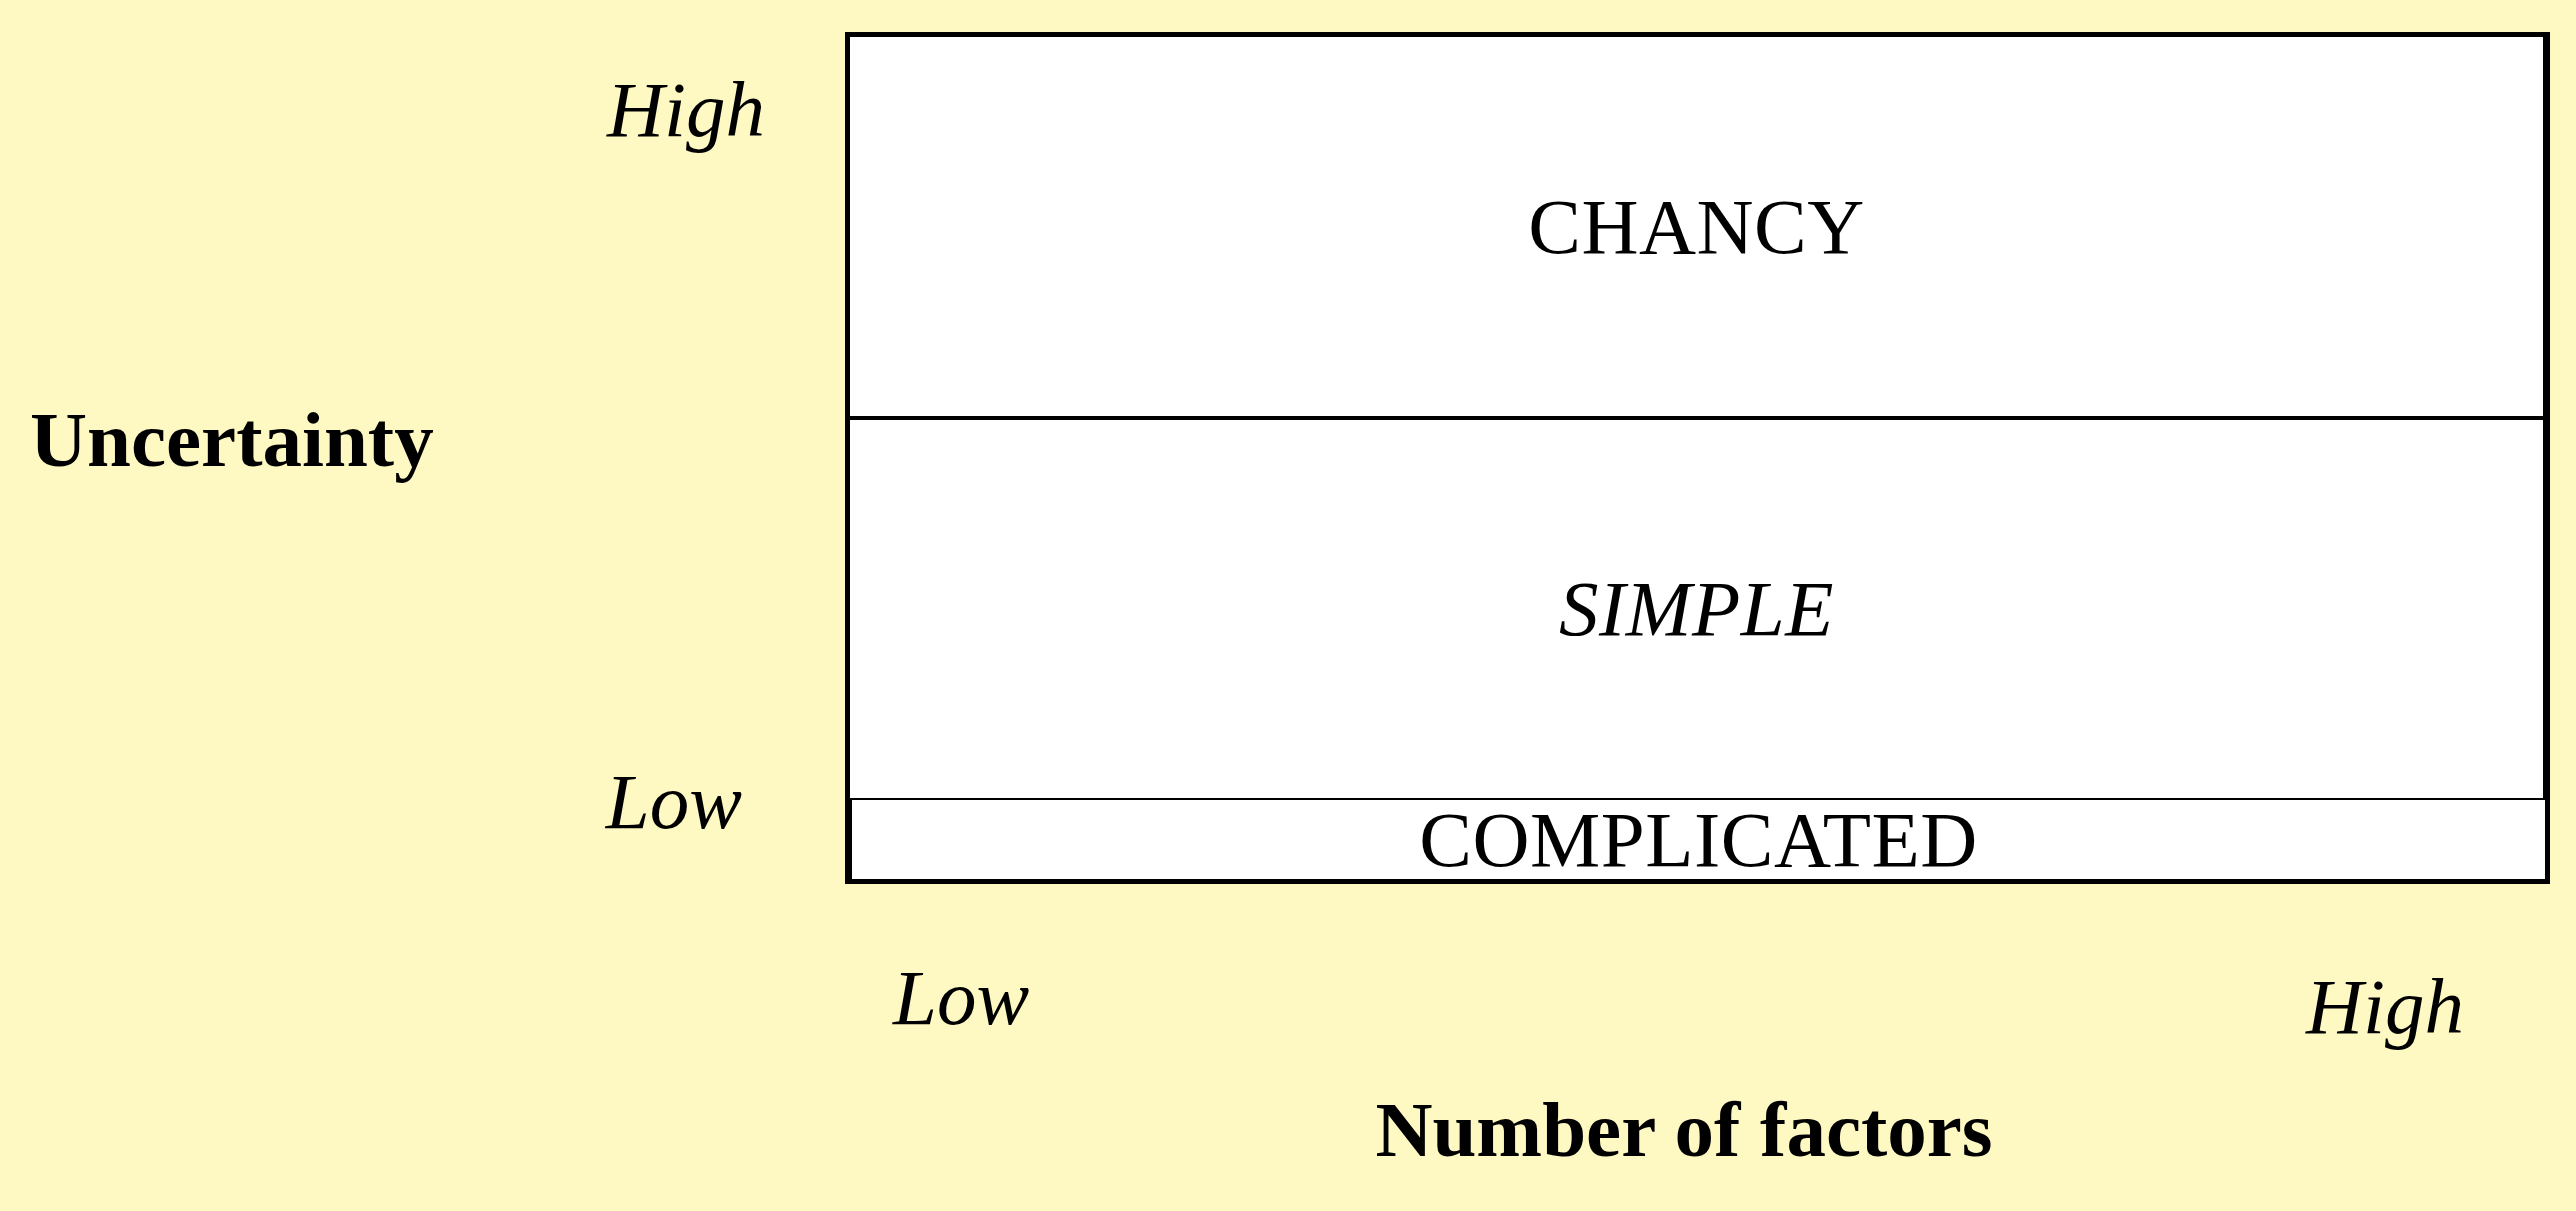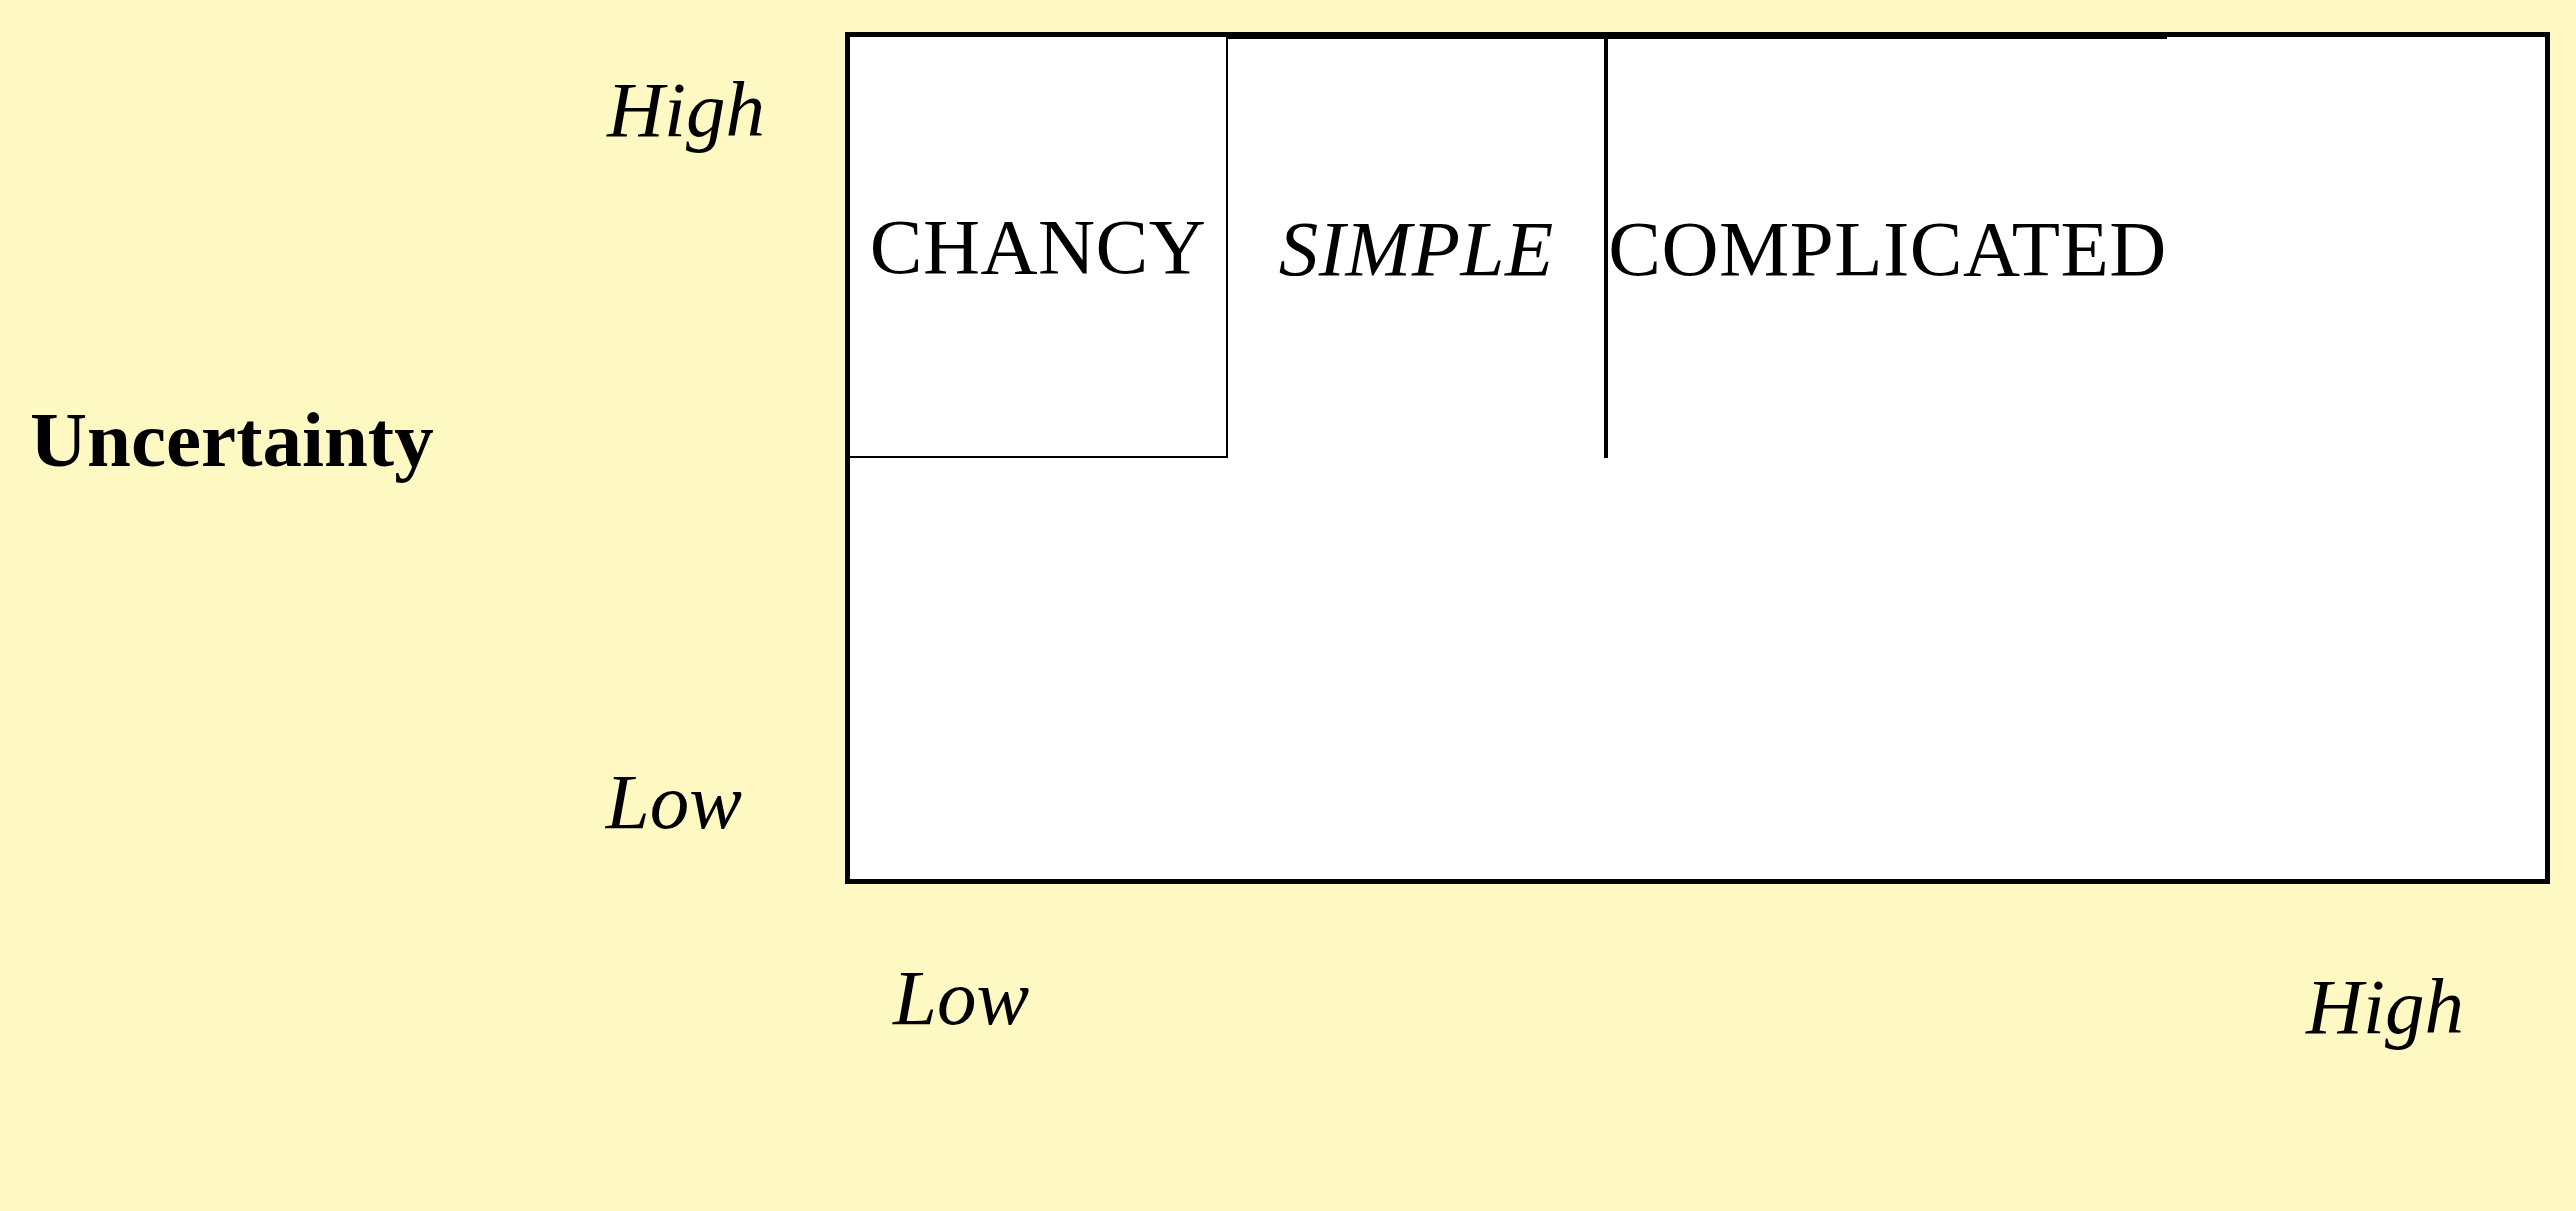--- a/index.html
+++ b/index.html
@@ -20,21 +20,21 @@
   
   .matrix {
     position: absolute;
     left: 845px;
     top: 32px;
     width: 1705px;
     height: 852px;
     box-sizing: border-box;
     border: 5.6px solid #000000;
     display: grid;
-    grid-template-columns: 1fr 1fr 1fr 1fr;
+    grid-template-columns: 1fr;
     grid-template-rows: 1fr 1fr;
     background: #ffffff;
   }
   .quadrant {
     display: flex;
     align-items: center;
     justify-content: center;
     box-sizing: border-box;
   }
   .q-tl { border-right: 2.8px solid #000; border-bottom: 2.8px solid #000; }
@@ -93,15 +93,16 @@
     </div>
     <div class="quadrant q-br">
       <span class="quadrant-label">COMPLICATED</span>
     </div>
   </div>
 
   <div class="axis-end x-low">Low</div>
 
   <div class="axis-end x-high">High</div>
 
+  <div class="axis-title x-title">Number of factors</div>
 
 </div>
 
 
 </body></html>

